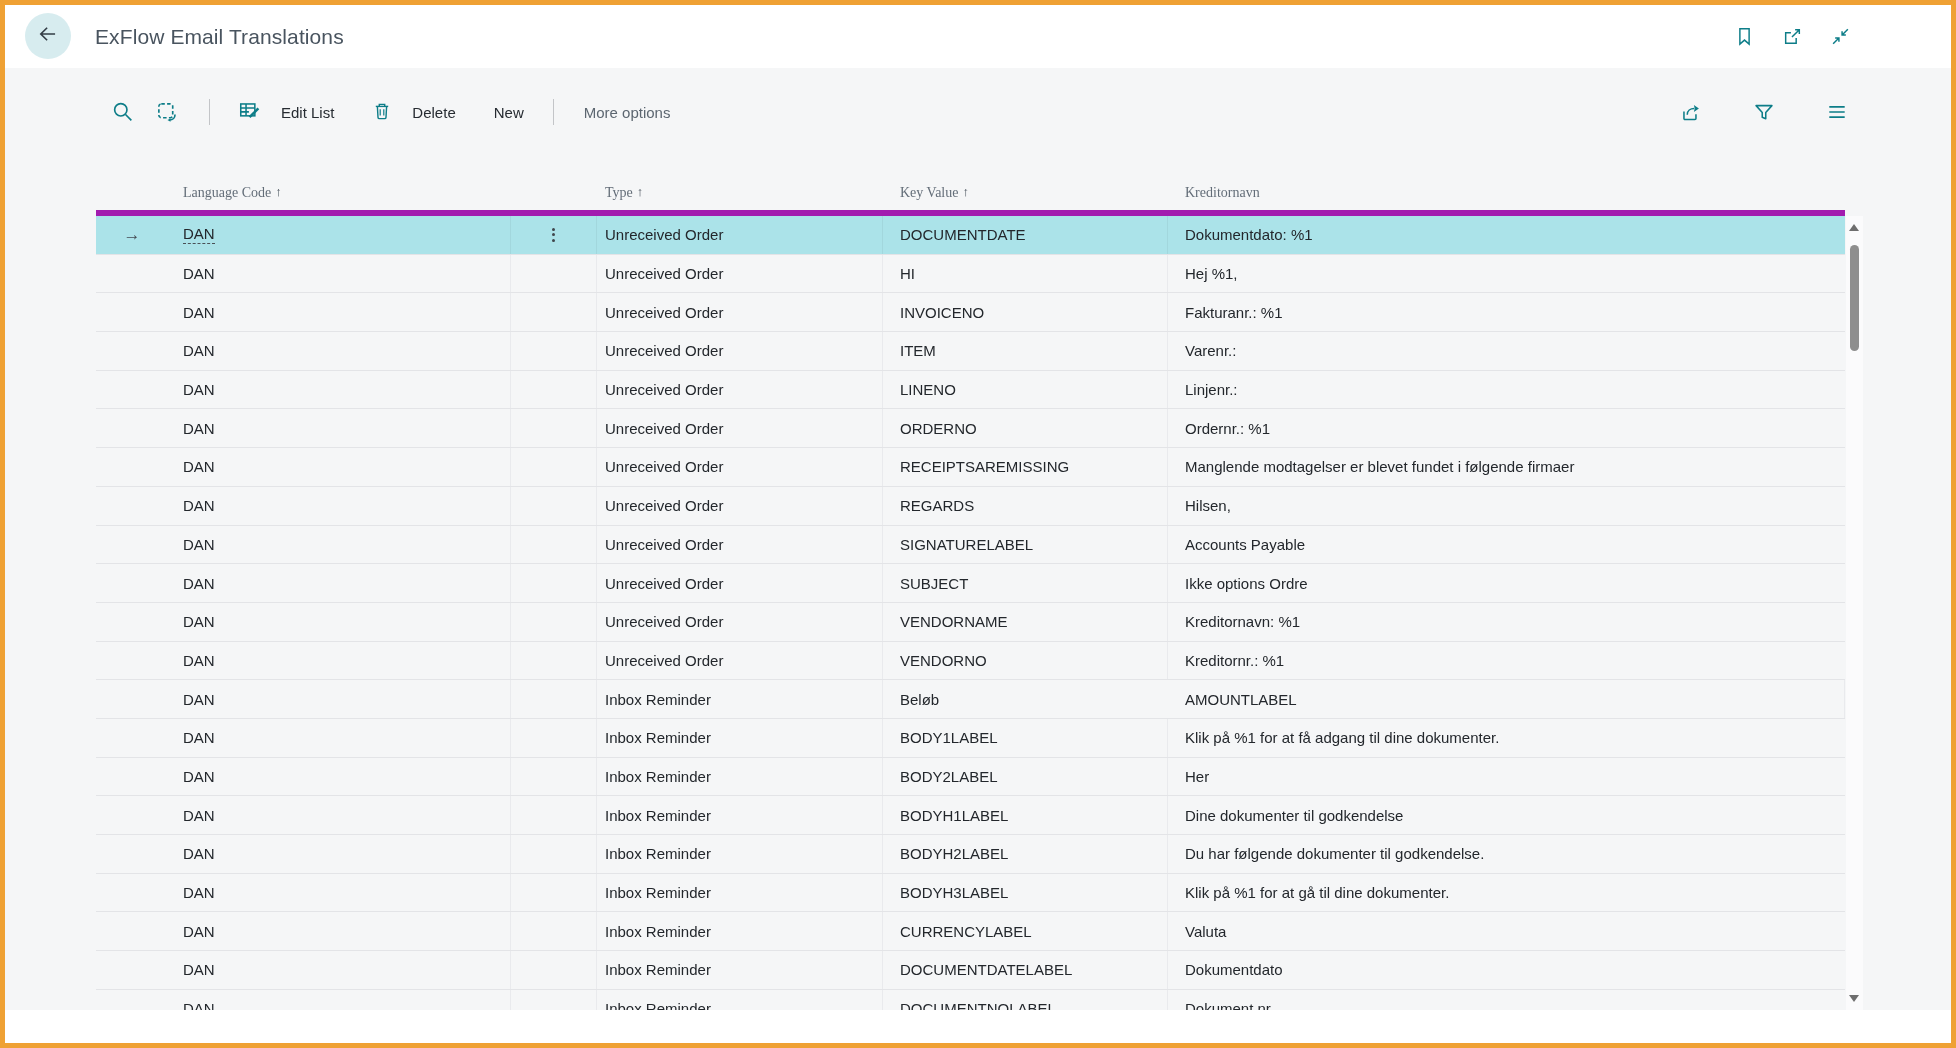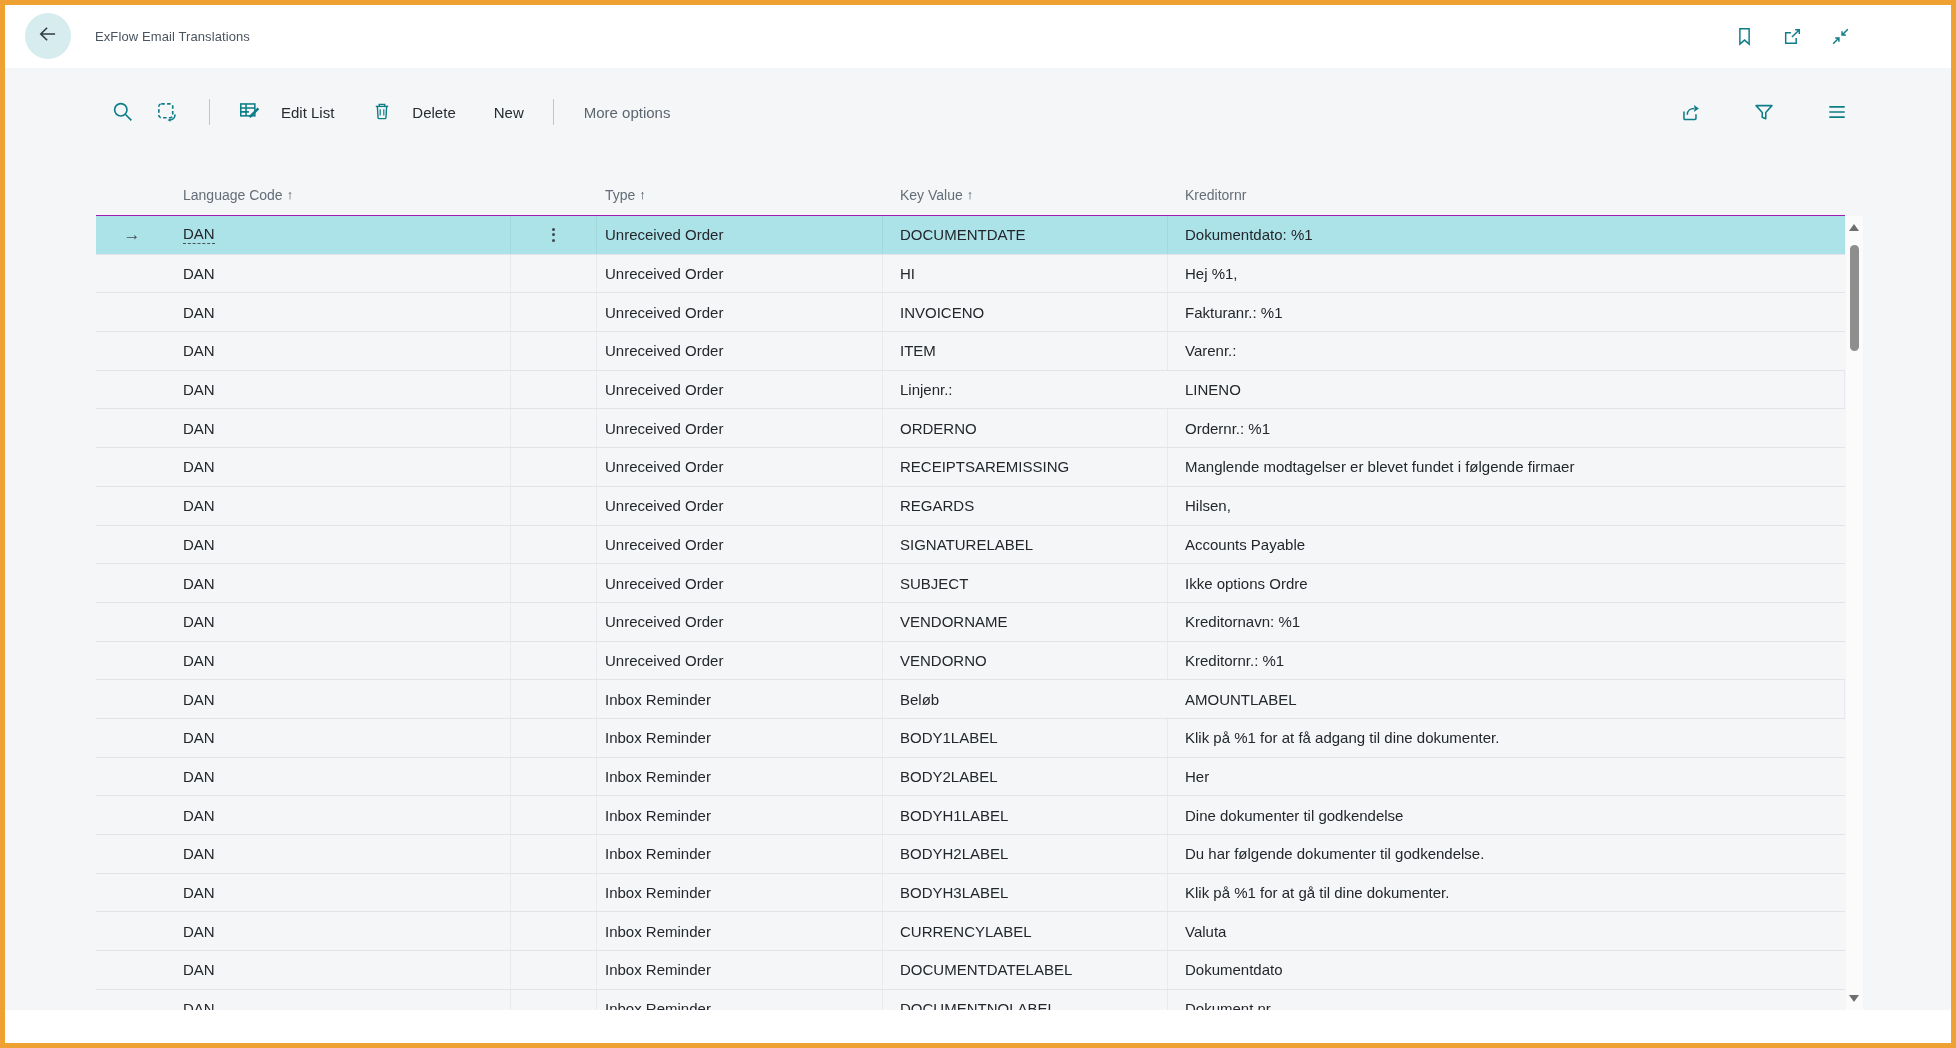--- a/index.html
+++ b/index.html
@@ -16,21 +16,21 @@
   
   .header { position: absolute; top: 0; left: 0; right: 0; height: 63px; background: #ffffff; }
   .back-btn {
     position: absolute; left: 20px; top: 8px; width: 46px; height: 46px;
     border-radius: 50%; background: #D7ECEF;
     display: flex; align-items: center; justify-content: center; cursor: pointer;
   }
   .page-title {
     position: absolute; left: 90px; top: 0; height: 63px;
     display: flex; align-items: center;
-    font-size: 13px; color: #49545F; letter-spacing: .1px;
+    font-size: 21px; color: #49545F; letter-spacing: .1px;
   }
   .header-icons {
     position: absolute; right: 100px; top: 0; height: 63px;
     display: flex; align-items: center; gap: 26px;
   }
   .icon-btn { width: 22px; height: 22px; display: flex; align-items: center; justify-content: center; cursor: pointer; }
   .icon-btn svg { display: block; }
 
   
   .content { position: absolute; top: 63px; left: 0; right: 0; height: 942px; background: #F5F6F7; }
@@ -50,22 +50,22 @@
   .ab-btn { display: flex; align-items: center; gap: 20px; cursor: pointer; white-space: nowrap; }
   .ab-btn + .ab-btn { margin-left: 38px; }
   .ab-more { color: #5C6670; cursor: pointer; white-space: nowrap; }
   .ab-right { margin-left: auto; display: flex; align-items: center; gap: 29px; }
 
   
   .table-head {
     position: absolute; top: 107px; left: 91px; width: 1749px; height: 41px;
     display: grid; grid-template-columns: 72px 343px 86px 286px 285px 1fr;
     align-items: center;
-    border-bottom: 1px solid #a21caf;
-    font-size: 14px; color: #636D78;
+    border-bottom: 6px solid #a21caf;
+    font-size: 14px; color: #636D78; font-family: Liberation Serif, serif;
   }
   .th { display: flex; align-items: center; height: 100%; cursor: pointer; }
   .th.c-lang { padding-left: 15px; }
   .th.c-type { padding-left: 8px; }
   .th.c-key  { padding-left: 17px; }
   .th.c-trans{ padding-left: 17px; }
   .sort { margin-left: 4px; color: #434D57; font-size: 13px; position: relative; top: -1px; }
 
   .table-body {
     position: absolute; top: 148px; left: 91px; width: 1749px; height: 794px;
@@ -223,21 +223,21 @@
       <div class="th c-spare"></div>
       <div class="th c-type">
         <span>Type</span>
           <span class="sort">↑</span>
       </div>
       <div class="th c-key">
         <span>Key Value</span>
           <span class="sort">↑</span>
       </div>
       <div class="th c-trans">
-        <span>Kreditornr</span>
+        <span>Kreditornavn</span>
       </div>
     </div>
 
     <div class="table-body">
         <div class="row selected">
     <div class="cell gutter">
       <span class="row-arrow">→</span>
     </div>
     <div class="cell lang">
       <span class="cell-text lang-text">DAN</span>
@@ -341,25 +341,25 @@
     <div class="cell spare">
       <span class="row-menu">
               <i></i>
               <i></i>
               <i></i>
             </span>
     </div>
     <div class="cell type">
       <span class="cell-text">Unreceived Order</span>
     </div>
+    <div class="cell key">
+      <span class="cell-text">LINENO</span>
+    </div>
     <div class="cell trans">
       <span class="cell-text">Linjenr.:</span>
-    </div>
-    <div class="cell key">
-      <span class="cell-text">LINENO</span>
     </div>
   </div>
         <div class="row">
     <div class="cell gutter">
       <span class="row-arrow">→</span>
     </div>
     <div class="cell lang">
       <span class="cell-text lang-text">DAN</span>
     </div>
     <div class="cell spare">

